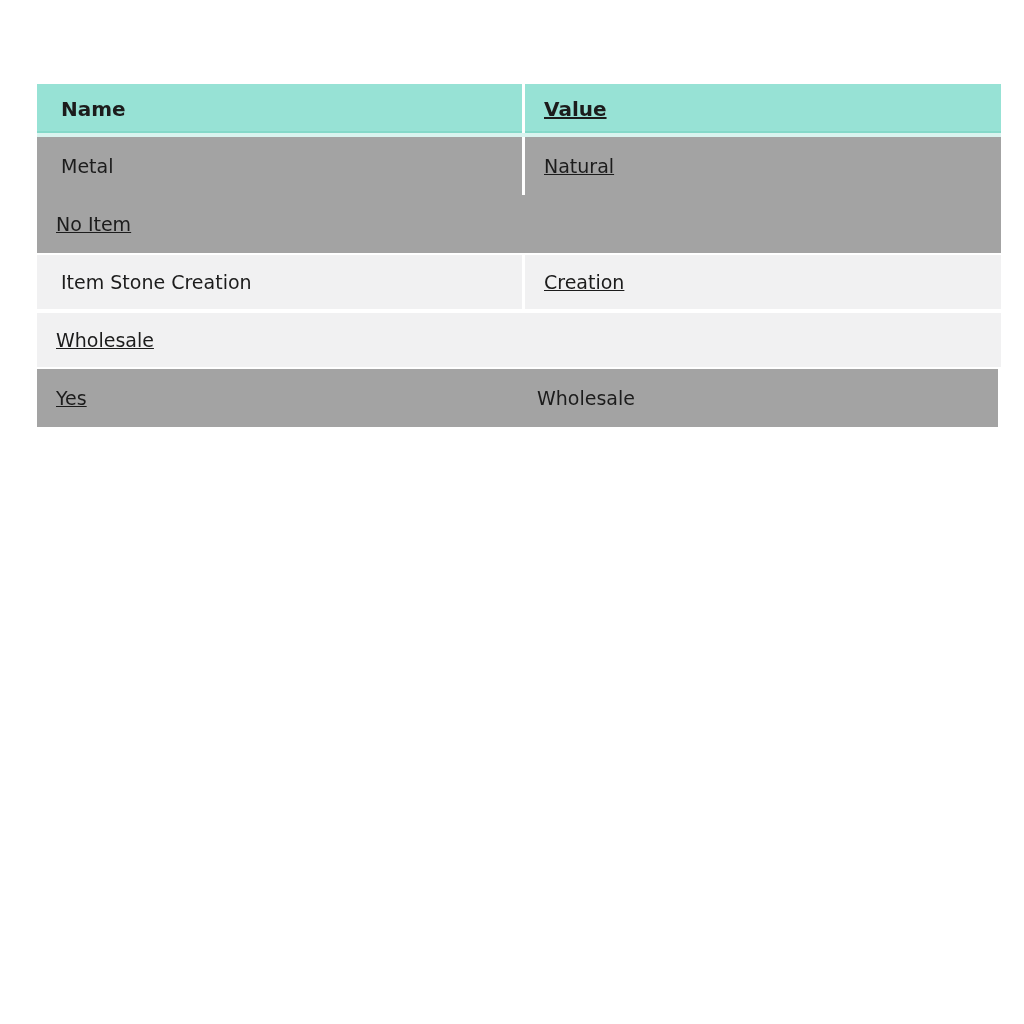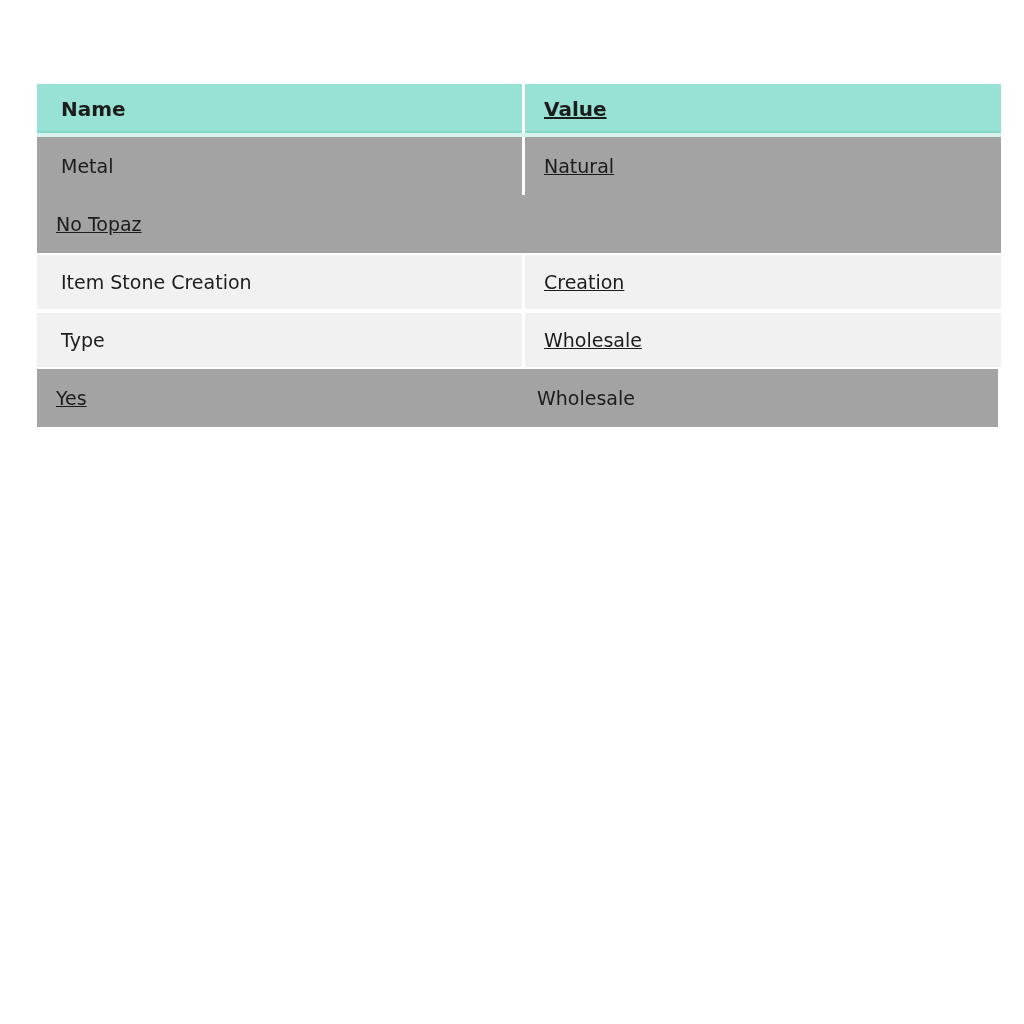--- a/index.html
+++ b/index.html
@@ -79,31 +79,30 @@
     <div class="cell value-col">Value</div>
   </div>
 
   <div class="row">
     <div class="cell name-col">Metal</div>
     <div class="cell value-col">Natural</div>
   </div>
 
 
   <div class="row">
-    <div class="cell value-col">No Topaz</div>
+    <div class="cell value-col">No Item</div>
   </div>
 
   <div class="row alt">
     <div class="cell name-col">Item Stone Creation</div>
     <div class="cell value-col">Creation</div>
   </div>
 
 
   <div class="row alt">
-    <div class="cell name-col">Type</div>
     <div class="cell value-col">Wholesale</div>
   </div>
 
   <div class="row">
     <div class="cell value-col">Yes</div>
     <div class="cell name-col">Wholesale</div>
   </div>
 
 </div>
 

